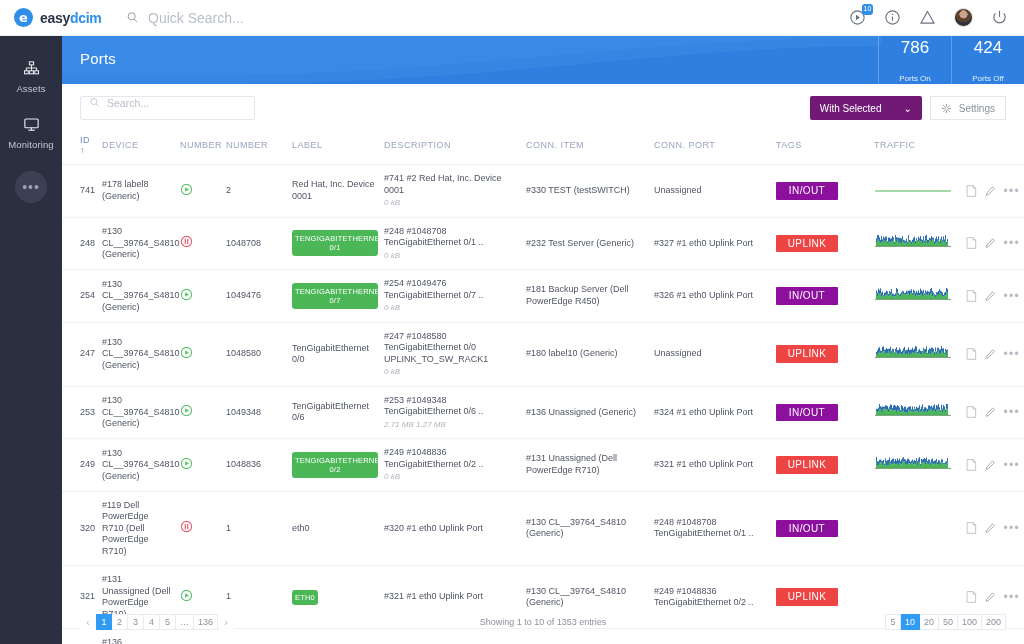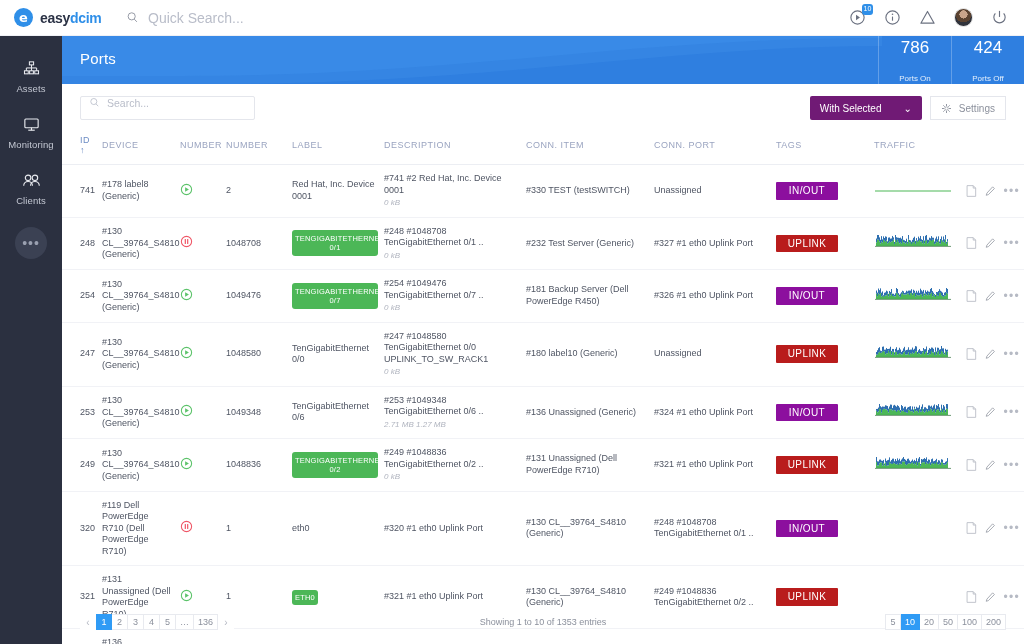--- a/index.html
+++ b/index.html
@@ -132,21 +132,21 @@
   .c-act   { width: 62px; }
 
   .desc-main { color: #4f5563; }
   .desc-size { color: #b0b4bf; font-size: 8px; font-style: italic; margin-top: 1px; }
 
   .tagbadge {
     display: inline-block; color: #fff; font-size: 10px; letter-spacing: .4px;
     padding: 3px 0; width: 62px; text-align: center; border-radius: 1px;
   }
   .tag-inout { background: #8c0f9e; }
-  .tag-uplink { background: #b91c1c; }
+  .tag-uplink { background: #ef4444; }
 
   .labelbadge {
     display: inline-block; background: #4cb757; color: #fff;
     font-size: 7.5px; letter-spacing: .2px; padding: 4px 3px; border-radius: 3px;
     text-align: center; width: 86px; line-height: 9px;
   }
   .labelbadge.short { width: 26px; padding: 3px 0; }
   .labeltext { color: #4f5563; }
 
   .actions { display: flex; align-items: center; gap: 8px; }
@@ -232,31 +232,20 @@
         </svg>
       <span class="side-label">Assets</span>
     </div>
     <div class="side-item">
       <svg width="19" height="19" viewBox="0 0 20 20">
           <rect x="3" y="4.2" width="14" height="9.2" rx="1" fill="none" stroke="#e8eaef" stroke-width="1.2"></rect>
           <line x1="10" y1="13.4" x2="10" y2="16" stroke="#e8eaef" stroke-width="1.2"></line>
           <line x1="6.6" y1="16" x2="13.4" y2="16" stroke="#e8eaef" stroke-width="1.2"></line>
         </svg>
       <span class="side-label">Monitoring</span>
-    </div>
-    <div class="side-item">
-      <svg width="21" height="19" viewBox="0 0 22 20">
-          <g fill="none" stroke="#e8eaef" stroke-width="1.2">
-            <circle cx="7.4" cy="7.2" r="2.9"></circle>
-            <circle cx="14.6" cy="7.2" r="2.9"></circle>
-            <path d="M2.8 15.6 a4.6 4.6 0 0 1 9.2 0"></path>
-            <path d="M10 15.6 a4.6 4.6 0 0 1 9.2 0"></path>
-          </g>
-        </svg>
-      <span class="side-label">Clients</span>
     </div>
     <div class="side-more">•••</div>
   </div>
 
   <div class="pagehead">
     <svg class="wave" viewBox="0 0 820 48" preserveAspectRatio="none">
       <path d="M0 0 H820 V10 C600 10 430 48 150 48 H0 Z" fill="#3a8ae6" opacity="0.55"></path>
       <path d="M0 0 H820 V2 C560 2 400 40 120 40 H0 Z" fill="#3f90ea" opacity="0.45"></path>
     </svg>
     <h1>Ports</h1>

